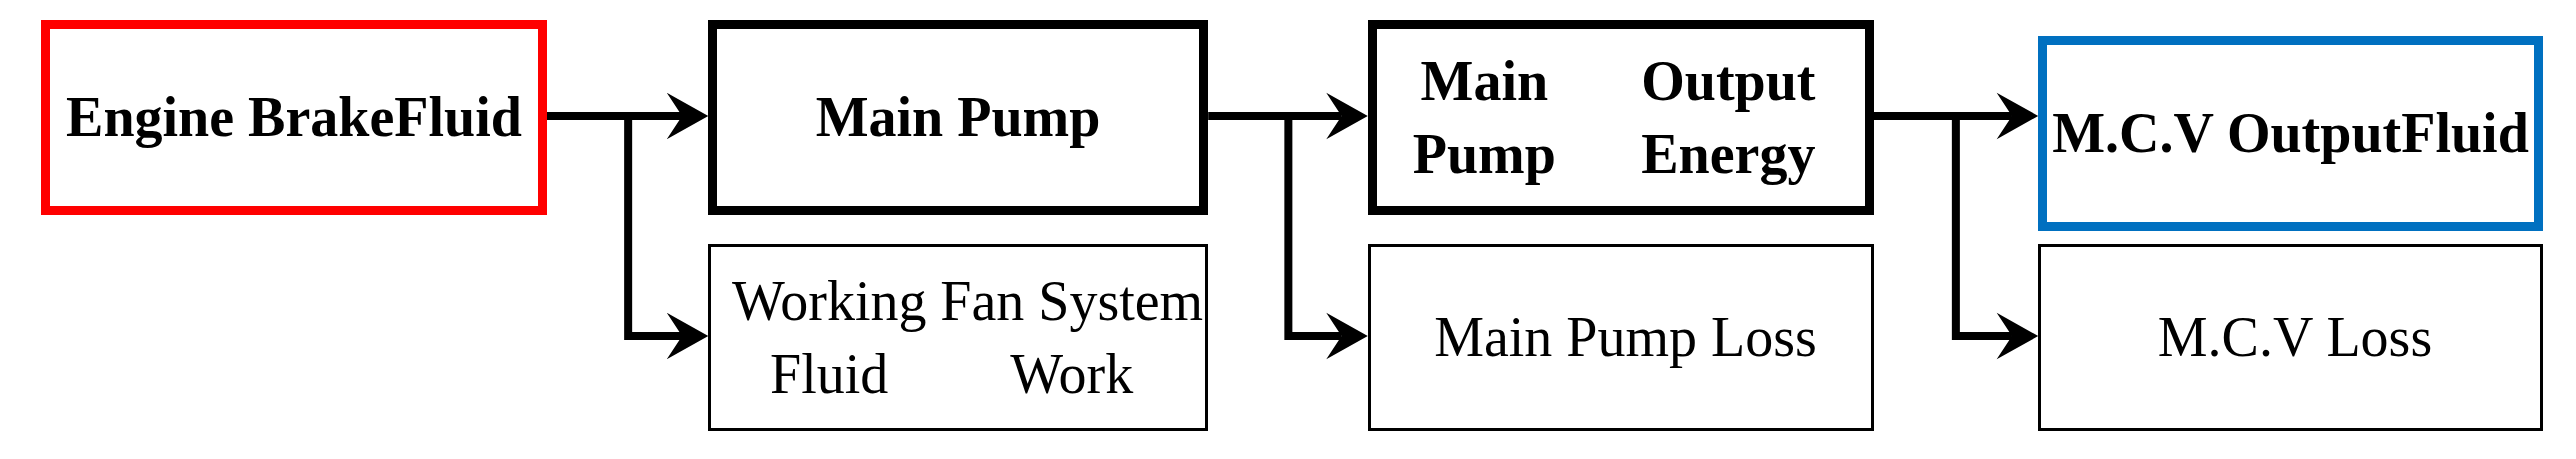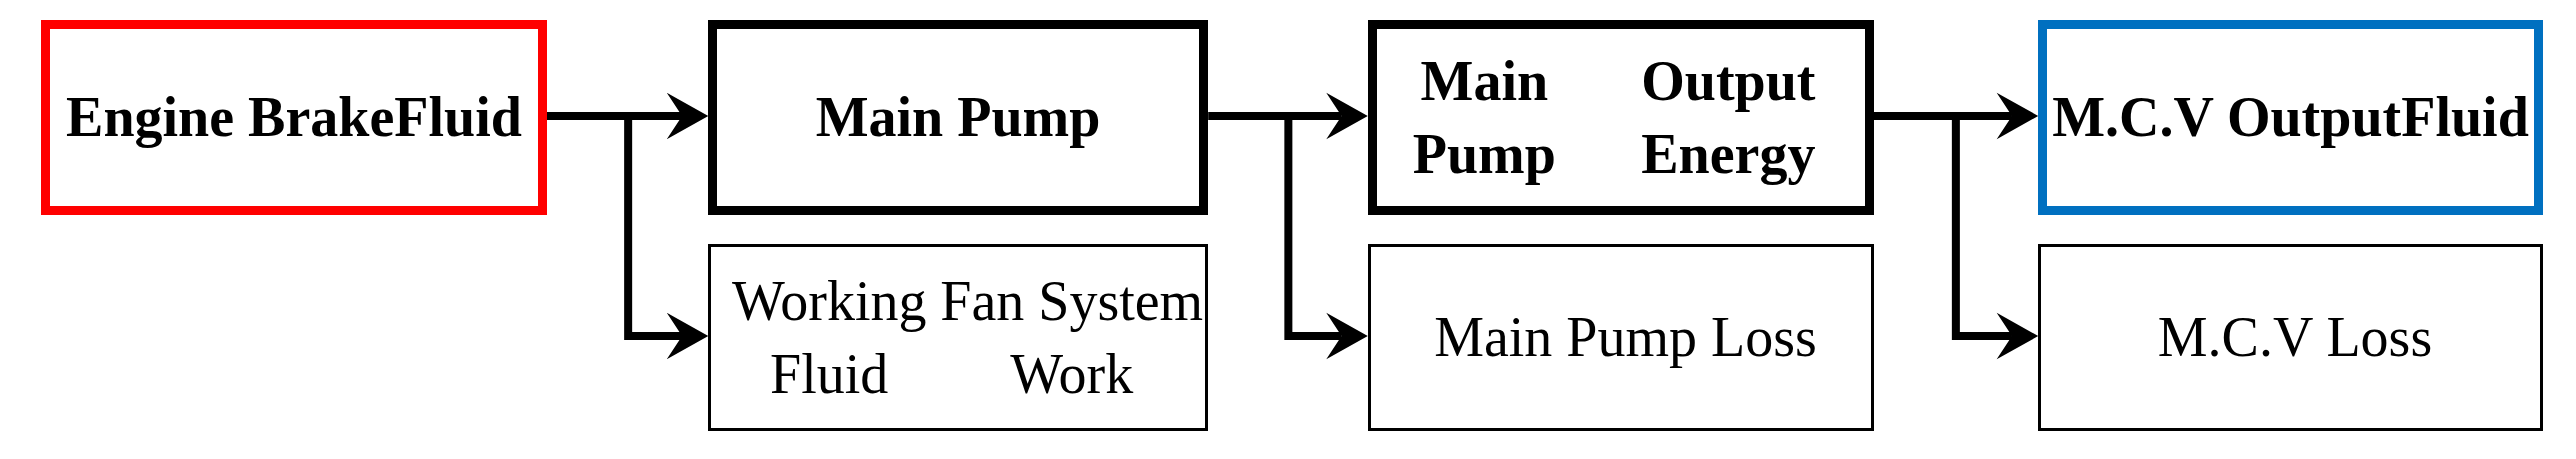--- a/index.html
+++ b/index.html
@@ -46,21 +46,21 @@
     height: 187px;
     border: 3.6px solid #000000;
     font-weight: normal;
     padding-left: 9px;
   }
   .col1 { left: 41px;   width: 506px; }
   .col2 { left: 708px;  width: 500px; }
   .col3 { left: 1368px; width: 506px; }
   .col4 { left: 2038px; width: 505px; }
   .border-red  { border-color: #ff0000; }
-  .border-blue { border-color: #0070c0; }
+  .border-blue { border-color: #0070c0; margin-top: 16px; }
   .conn-line {
     fill: none;
     stroke: #000000;
     stroke-width: 11;
   }
   .conn-arrow {
     fill: #000000;
     stroke: none;
   }
   .line { display: block; }

